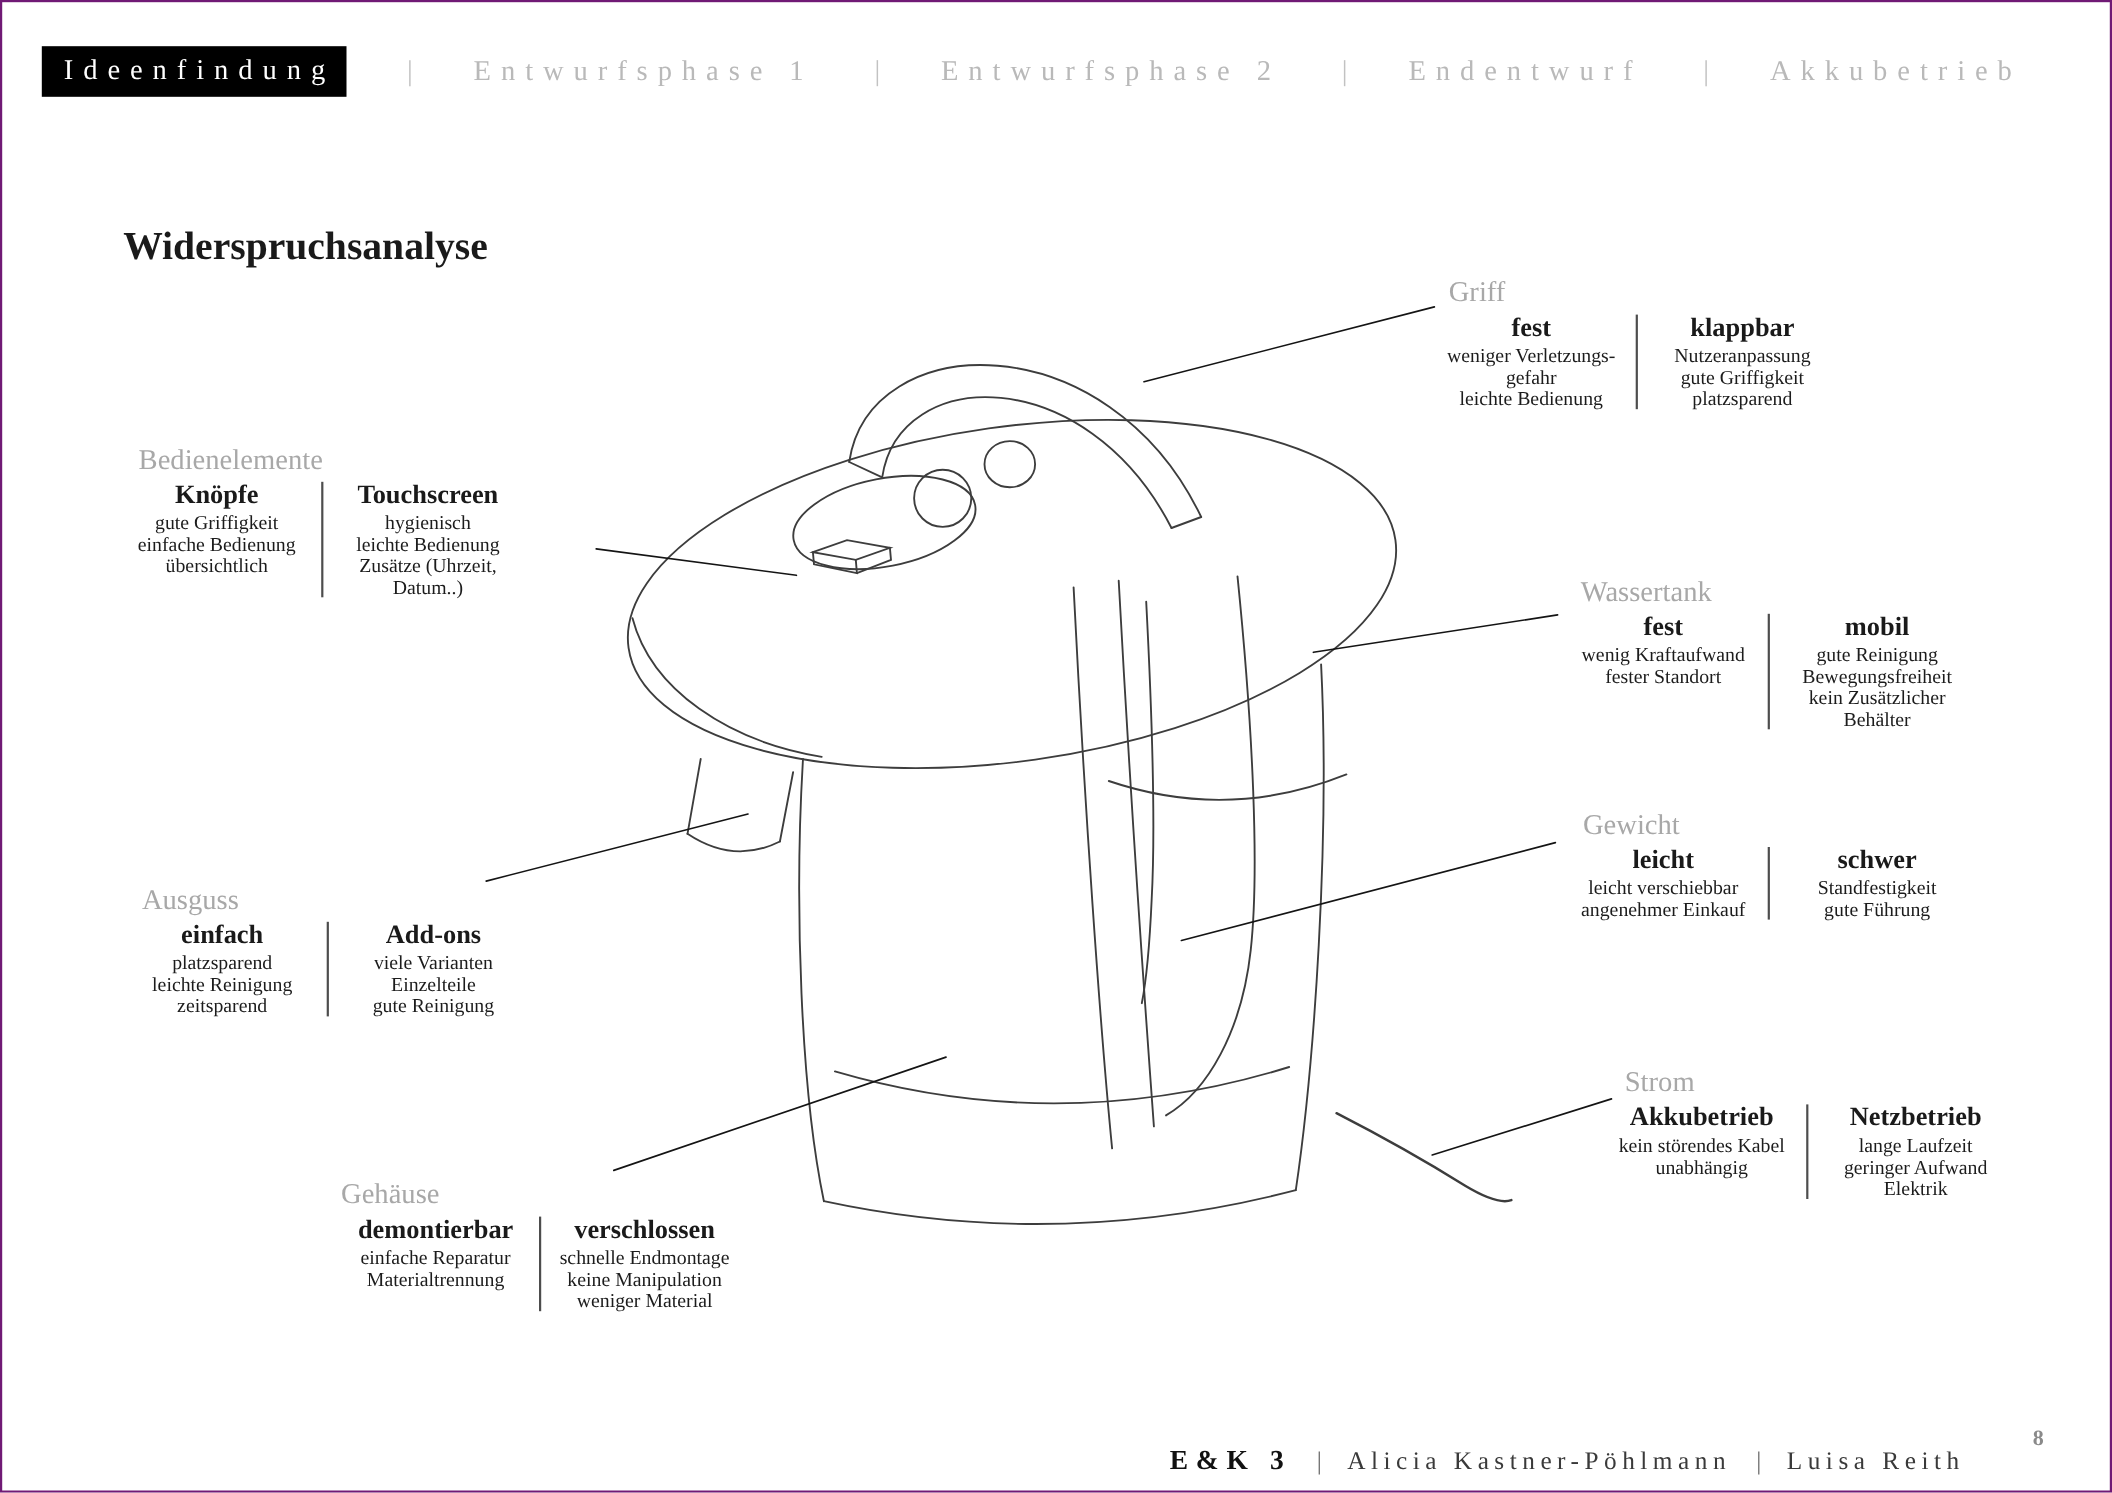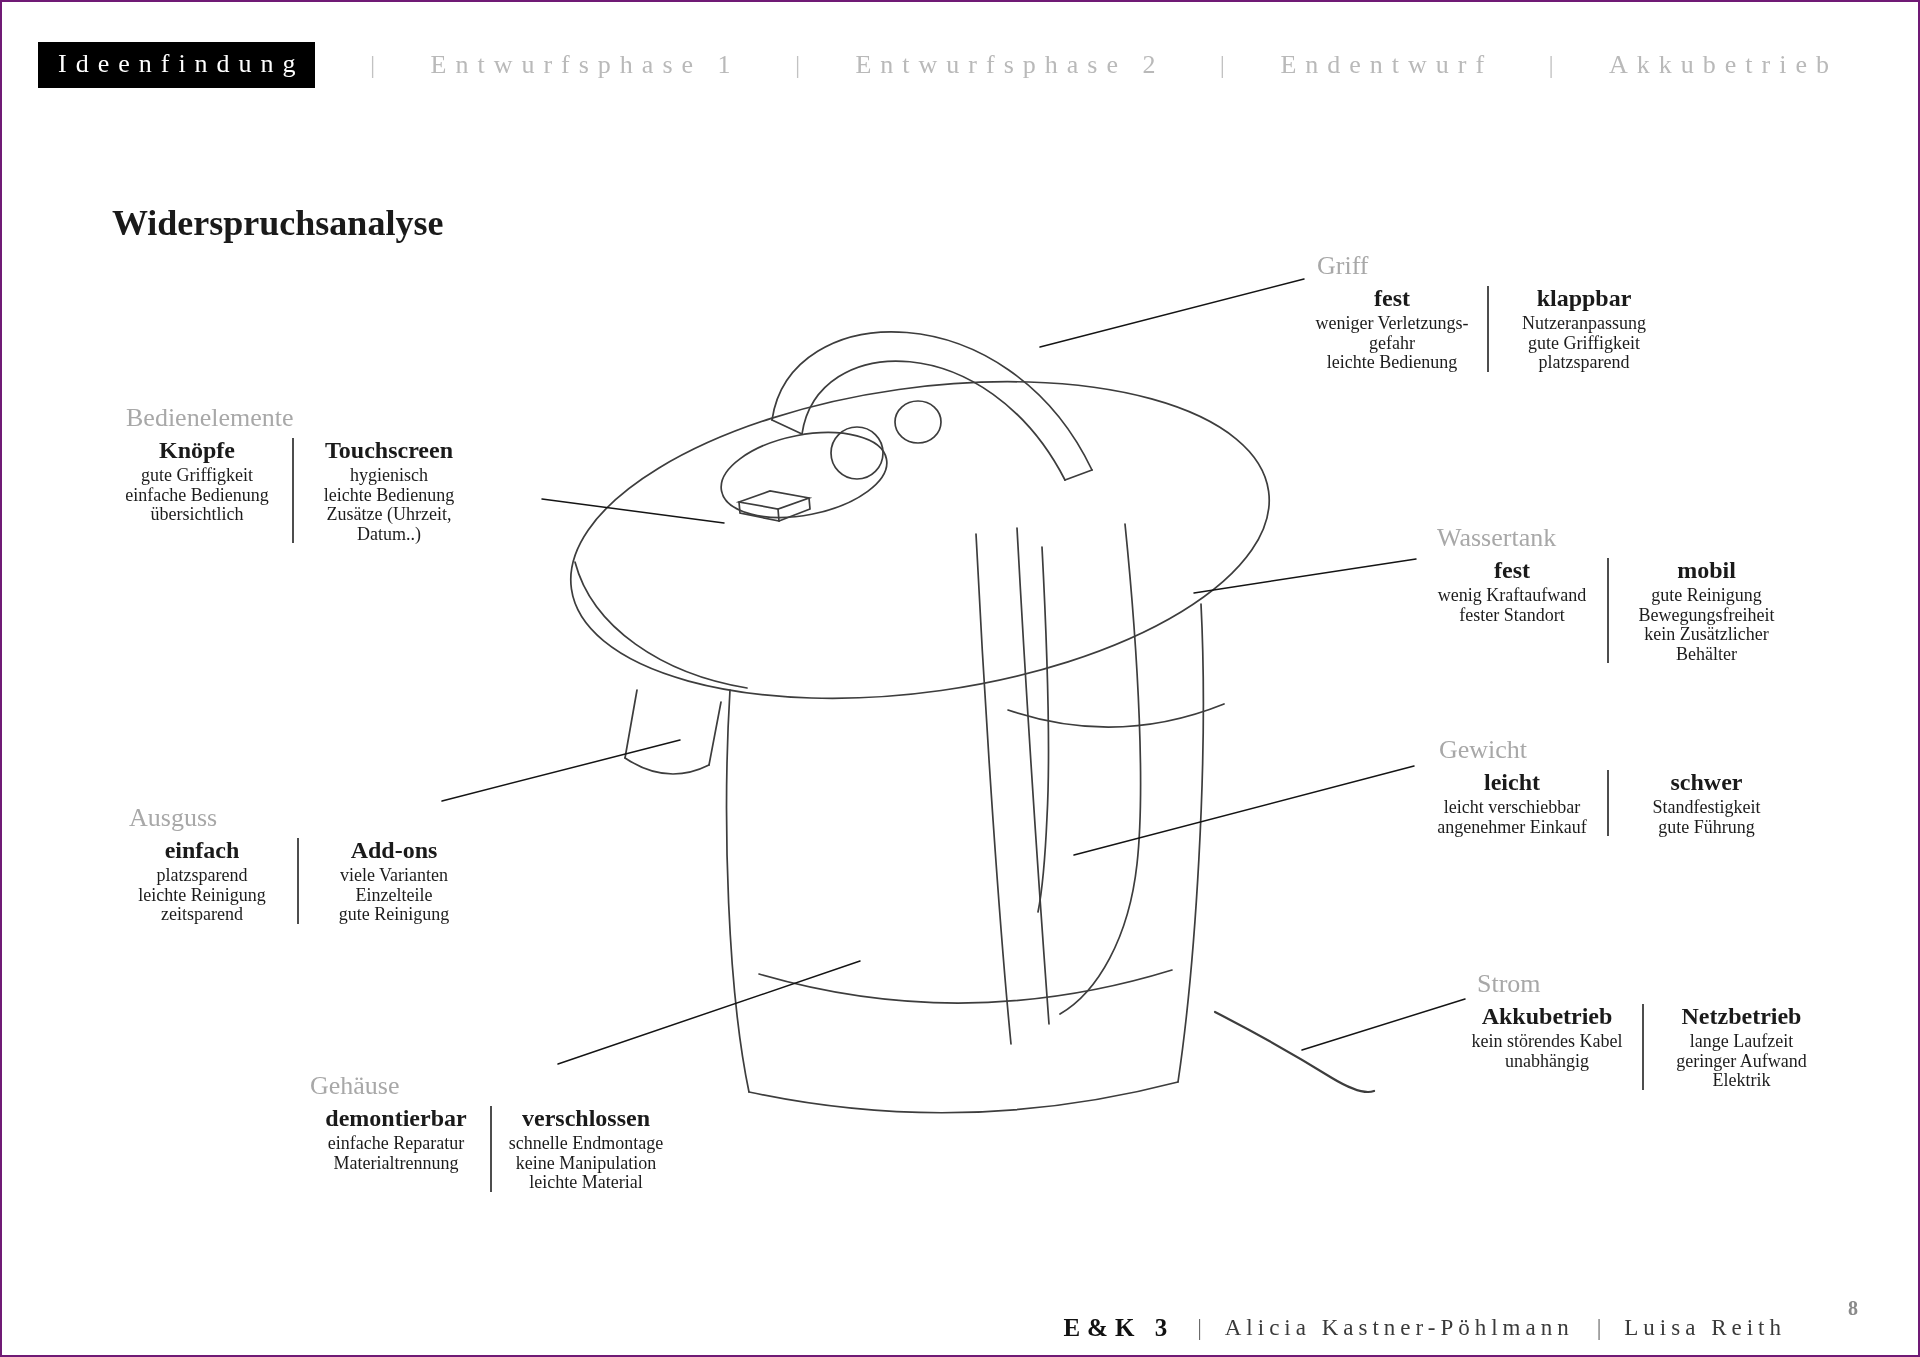--- a/index.html
+++ b/index.html
@@ -160,21 +160,21 @@
         <div class="anno-line">einfache Reparatur</div>
         <div class="anno-line">Materialtrennung</div>
         <div class="anno-line"></div>
         <div class="anno-line"></div>
       </div>
       <div class="anno-div"></div>
       <div class="anno-col" style="width:188px;">
         <div class="anno-title">verschlossen</div>
         <div class="anno-line">schnelle Endmontage</div>
         <div class="anno-line">keine Manipulation</div>
-        <div class="anno-line">leichte Material</div>
+        <div class="anno-line">weniger Material</div>
         <div class="anno-line"></div>
       </div>
     </div>
   </section>
 
   <section class="anno" style="left:1295px; top:250px;">
     <div class="anno-label" style="margin-left:20px;">Griff</div>
     <div class="anno-cols">
       <div class="anno-col" style="width:190px;">
         <div class="anno-title">fest</div>

